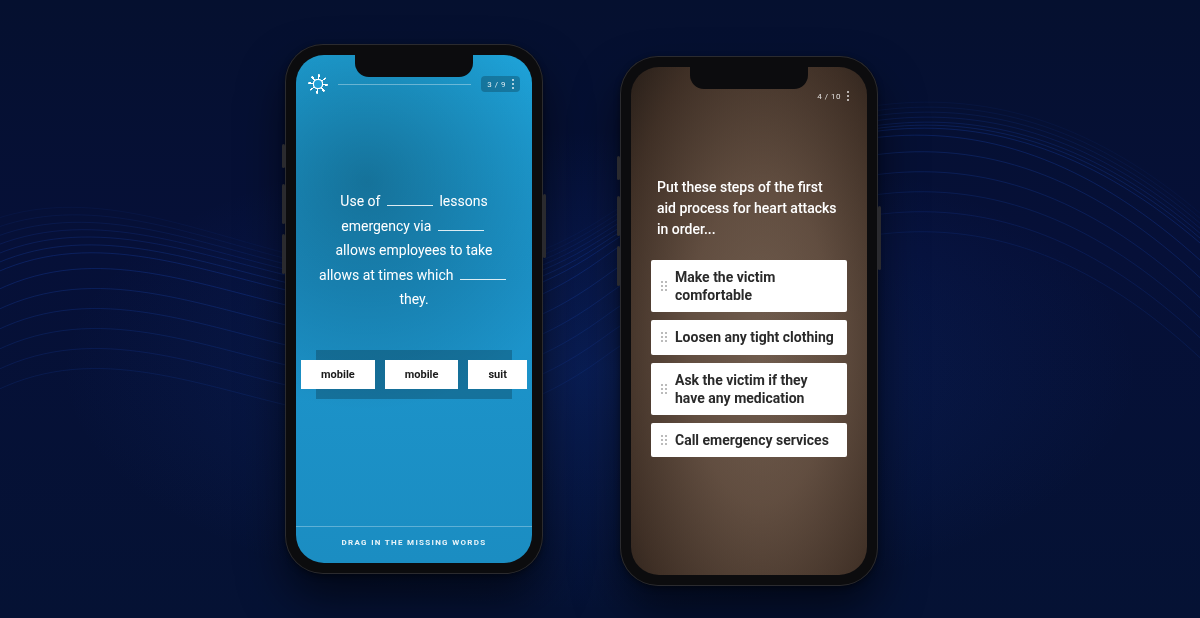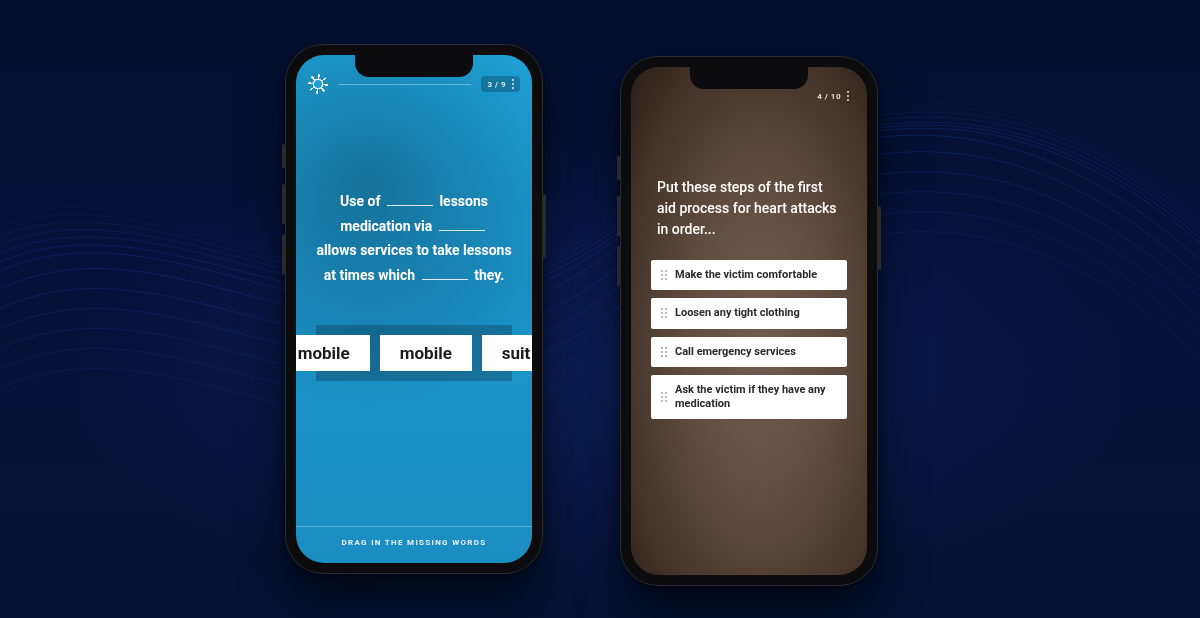--- a/index.html
+++ b/index.html
@@ -67,21 +67,21 @@
   .screen.cpr {
     background:
       linear-gradient(180deg, rgba(25,18,14,0.55), rgba(25,18,14,0.55)),
       radial-gradient(ellipse at 55% 55%, #dab79c 0%, #b9967d 40%, #6e5443 80%, #3b2f27 100%);
     color: #ffffff;
     display: flex; flex-direction: column;
   }
 
   .topbar {
     height: 48px; padding: 10px 12px 0 12px;
-    display: flex; align-items: center; justify-content: space-between; font-weight: bold;
+    display: flex; align-items: center; justify-content: space-between;
   }
   .gear-icon {
     width: 20px; height: 20px; border-radius: 50%;
     background:
       radial-gradient(circle at center, #fff 0 5px, transparent 5.5px),
       conic-gradient(#fff 0 12deg, transparent 12deg 45deg, #fff 45deg 57deg, transparent 57deg 90deg,
                      #fff 90deg 102deg, transparent 102deg 135deg, #fff 135deg 147deg, transparent 147deg 180deg,
                      #fff 180deg 192deg, transparent 192deg 225deg, #fff 225deg 237deg, transparent 237deg 270deg,
                      #fff 270deg 282deg, transparent 282deg 315deg, #fff 315deg 327deg, transparent 327deg 360deg);
     position: relative;
@@ -103,36 +103,36 @@
     display:flex; flex-direction:column; gap:2px;
   }
   .kebab span { width:2px; height:2px; border-radius:50%; background: rgba(255,255,255,0.85); }
 
   .content { flex:1; display:flex; flex-direction:column; padding: 0 20px; }
 
   .prompt-blue {
     margin-top: 86px;
     text-align: center;
     font-size: 14px; line-height: 1.75;
-    font-weight: 700;
+    font-weight: 400;
   }
   .blank {
     display:inline-block; min-width: 46px; border-bottom: 1.5px solid rgba(255,255,255,0.85); height: 1em; vertical-align: baseline;
     margin: 0 3px;
   }
 
   .word-dock {
     margin-top: 38px;
     background: rgba(0,0,0,0.22);
     padding: 10px;
     display:flex; justify-content:center; gap:10px;
   }
   .word-chip {
     background:#ffffff; color:#1b1b1b;
-    font-size:17px; font-weight:700;
+    font-size:11px; font-weight:700;
     padding: 8px 20px; cursor: grab;
   }
 
   .footer {
     border-top: 1px solid rgba(255,255,255,0.3);
     text-align:center;
     font-size: 8px; letter-spacing: 1.3px; font-weight:700;
     padding: 11px 0 16px 0;
     color: rgba(255,255,255,0.9);
   }
@@ -146,21 +146,21 @@
 
   .order-list {
     margin-top: 20px;
     display:flex; flex-direction:column; gap:8px;
   }
   .order-item {
     background:#ffffff; color:#2a2a2a;
     border-radius: 2px;
     padding: 8px 10px 8px 10px;
     display:flex; align-items:center; gap:8px;
-    font-size: 11px; font-weight:700; line-height:1.3;
+    font-size: 14px; font-weight:700; line-height:1.3;
     cursor: grab;
   }
   .grip {
     display:grid; grid-template-columns:repeat(2,2px); grid-template-rows:repeat(3,2px);
     gap:2px; opacity:.45; flex-shrink:0;
   }
   .grip span { background:#6a6a6a; width:2px; height:2px; }
 
   .spacer { flex:1; }
 </style>
@@ -206,23 +206,23 @@
             <span></span>
           </div>
       </div>
     </div>
 
     <div class="content">
       <div class="prompt-blue">
         <span>Use of</span>
         <span class="blank"></span>
         <span>lessons</span><br>
-        <span>medication via</span>
+        <span>emergency via</span>
         <span class="blank"></span><br>
-        <span>allows services to take lessons at times which</span>
+        <span>allows employees to take allows at times which</span>
         <span class="blank"></span>
         <span>they.</span>
       </div>
 
       <div class="word-dock">
         <div class="word-chip">mobile</div>
         <div class="word-chip">mobile</div>
         <div class="word-chip">suit</div>
       </div>
 
@@ -282,32 +282,32 @@
         </div>
         <div class="order-item">
           <div class="grip">
               <span></span>
               <span></span>
               <span></span>
               <span></span>
               <span></span>
               <span></span>
             </div>
-          <span>Call emergency services</span>
+          <span>Ask the victim if they have any medication</span>
         </div>
         <div class="order-item">
           <div class="grip">
               <span></span>
               <span></span>
               <span></span>
               <span></span>
               <span></span>
               <span></span>
             </div>
-          <span>Ask the victim if they have any medication</span>
+          <span>Call emergency services</span>
         </div>
       </div>
 
       <div class="spacer"></div>
     </div>
 
   </div>
 </div>
 
 </body></html>

